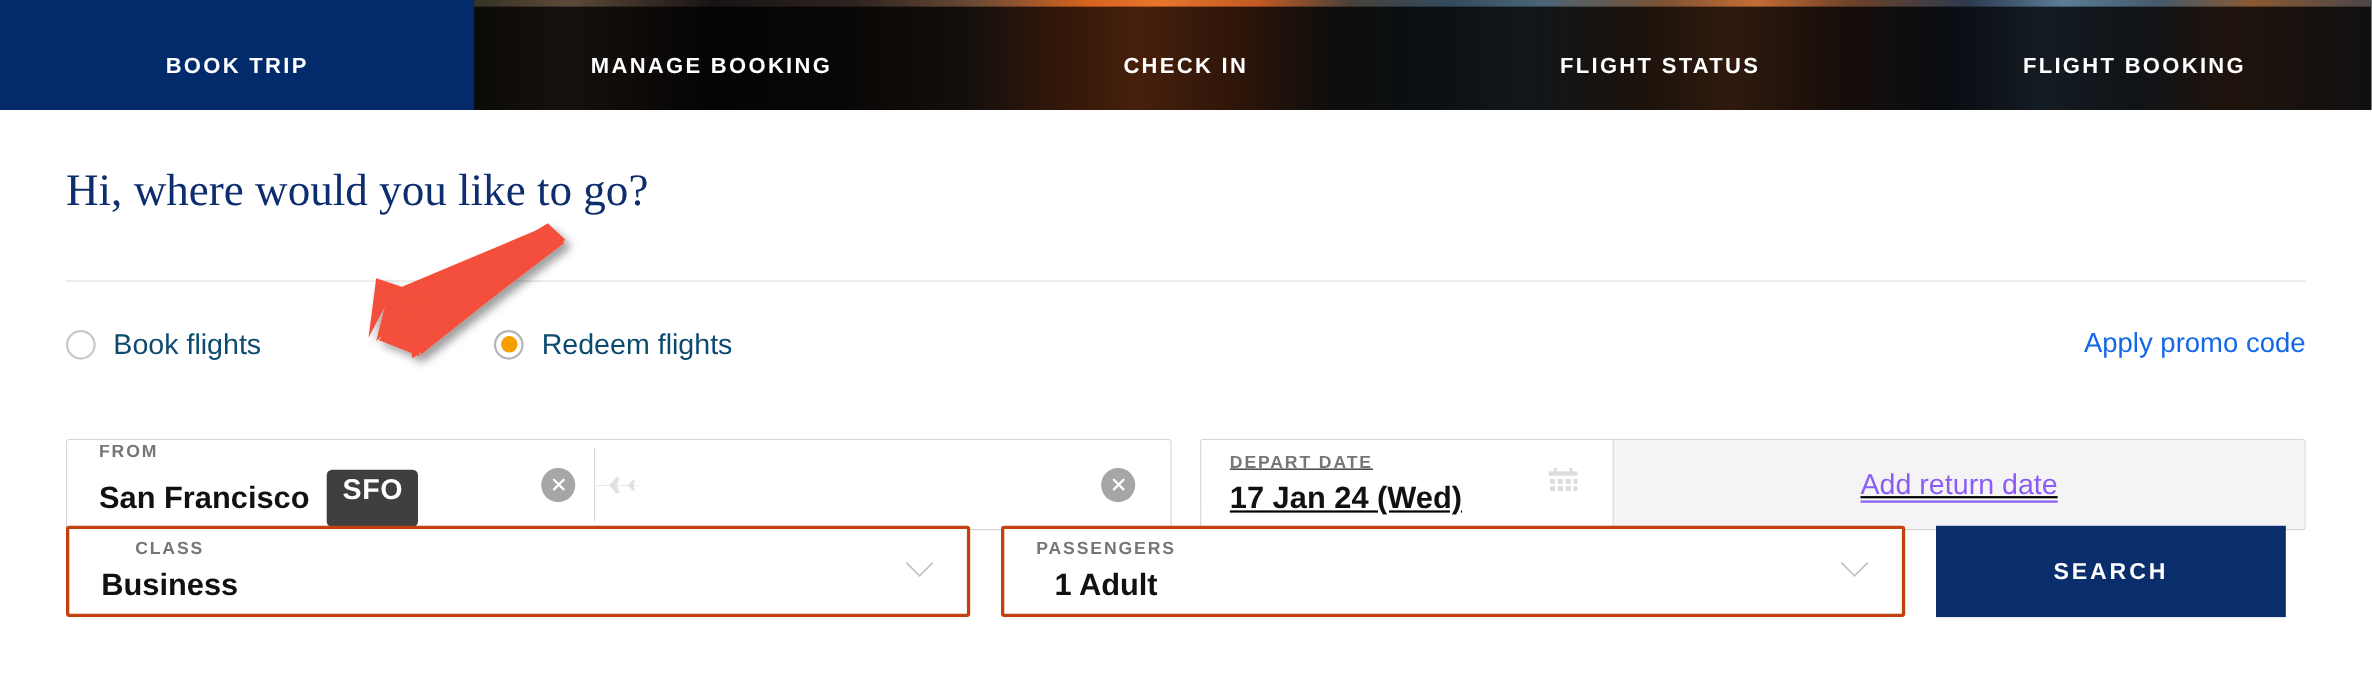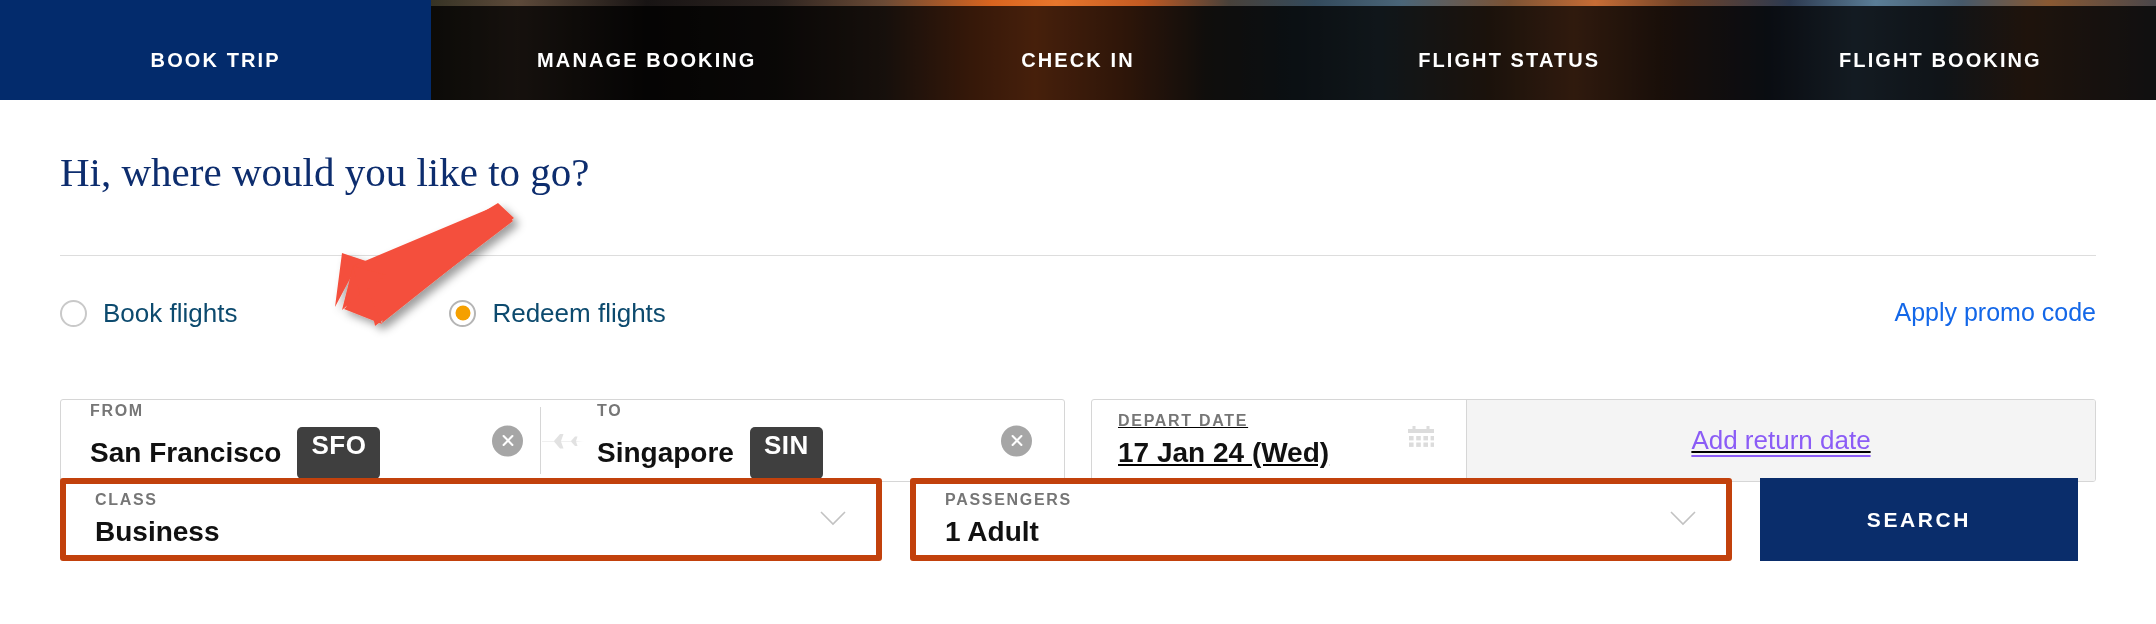--- a/index.html
+++ b/index.html
@@ -311,28 +311,29 @@
   .row2 {
     position: absolute;
     left: 60px;
     top: 378px;
     width: 2036px;
     height: 83px;
     display: flex;
   }
   .select-box {
     height: 83px;
-    border: 6px solid #c2410c;
+    border: 3px solid #c2410c;
     border-radius: 3px;
     background: #fff;
     position: relative;
     display: flex;
     align-items: center;
     padding-left: 29px;
     cursor: pointer;
+    text-align: center;
   }
   .select-class { width: 822px; }
   .select-pax { width: 822px; margin-left: 28px; }
   .select-value {
     font-size: 28px;
     font-weight: 700;
     color: #111111;
     white-space: nowrap;
   }
   .chevron {
@@ -433,27 +434,20 @@
         </div>
 
         <div class="swap-sep">
           <div class="vline"></div>
           <svg class="plane-icon" width="46" height="24" viewBox="0 0 46 24" aria-hidden="true">
             <path d="M2 12 H14 L20 5 L23.5 5 L21 12 L31 12 L35 7.5 L37.5 7.5 L36 12 L44 12 L36 12.6 L37.5 17 L35 17 L31 12.6 L21 12.6 L23.5 19.5 L20 19.5 L14 12.6 H2 Z" fill="#e2e2e2"></path>
           </svg>
         </div>
 
         <div class="loc-field to">
-          <div class="loc-inner">
-            <div class="field-label">TO</div>
-            <div class="loc-valuerow">
-              <span class="loc-city">Singapore</span>
-              <span class="code-badge">SIN</span>
-            </div>
-          </div>
           <div class="clear-btn">
             <svg width="16" height="16" viewBox="0 0 16 16" aria-hidden="true">
               <path d="M3.6 3.6 L12.4 12.4 M12.4 3.6 L3.6 12.4" stroke="#ffffff" stroke-width="2.1" stroke-linecap="round"></path>
             </svg>
           </div>
         </div>
 
       </div>
 
       <div class="dates">

